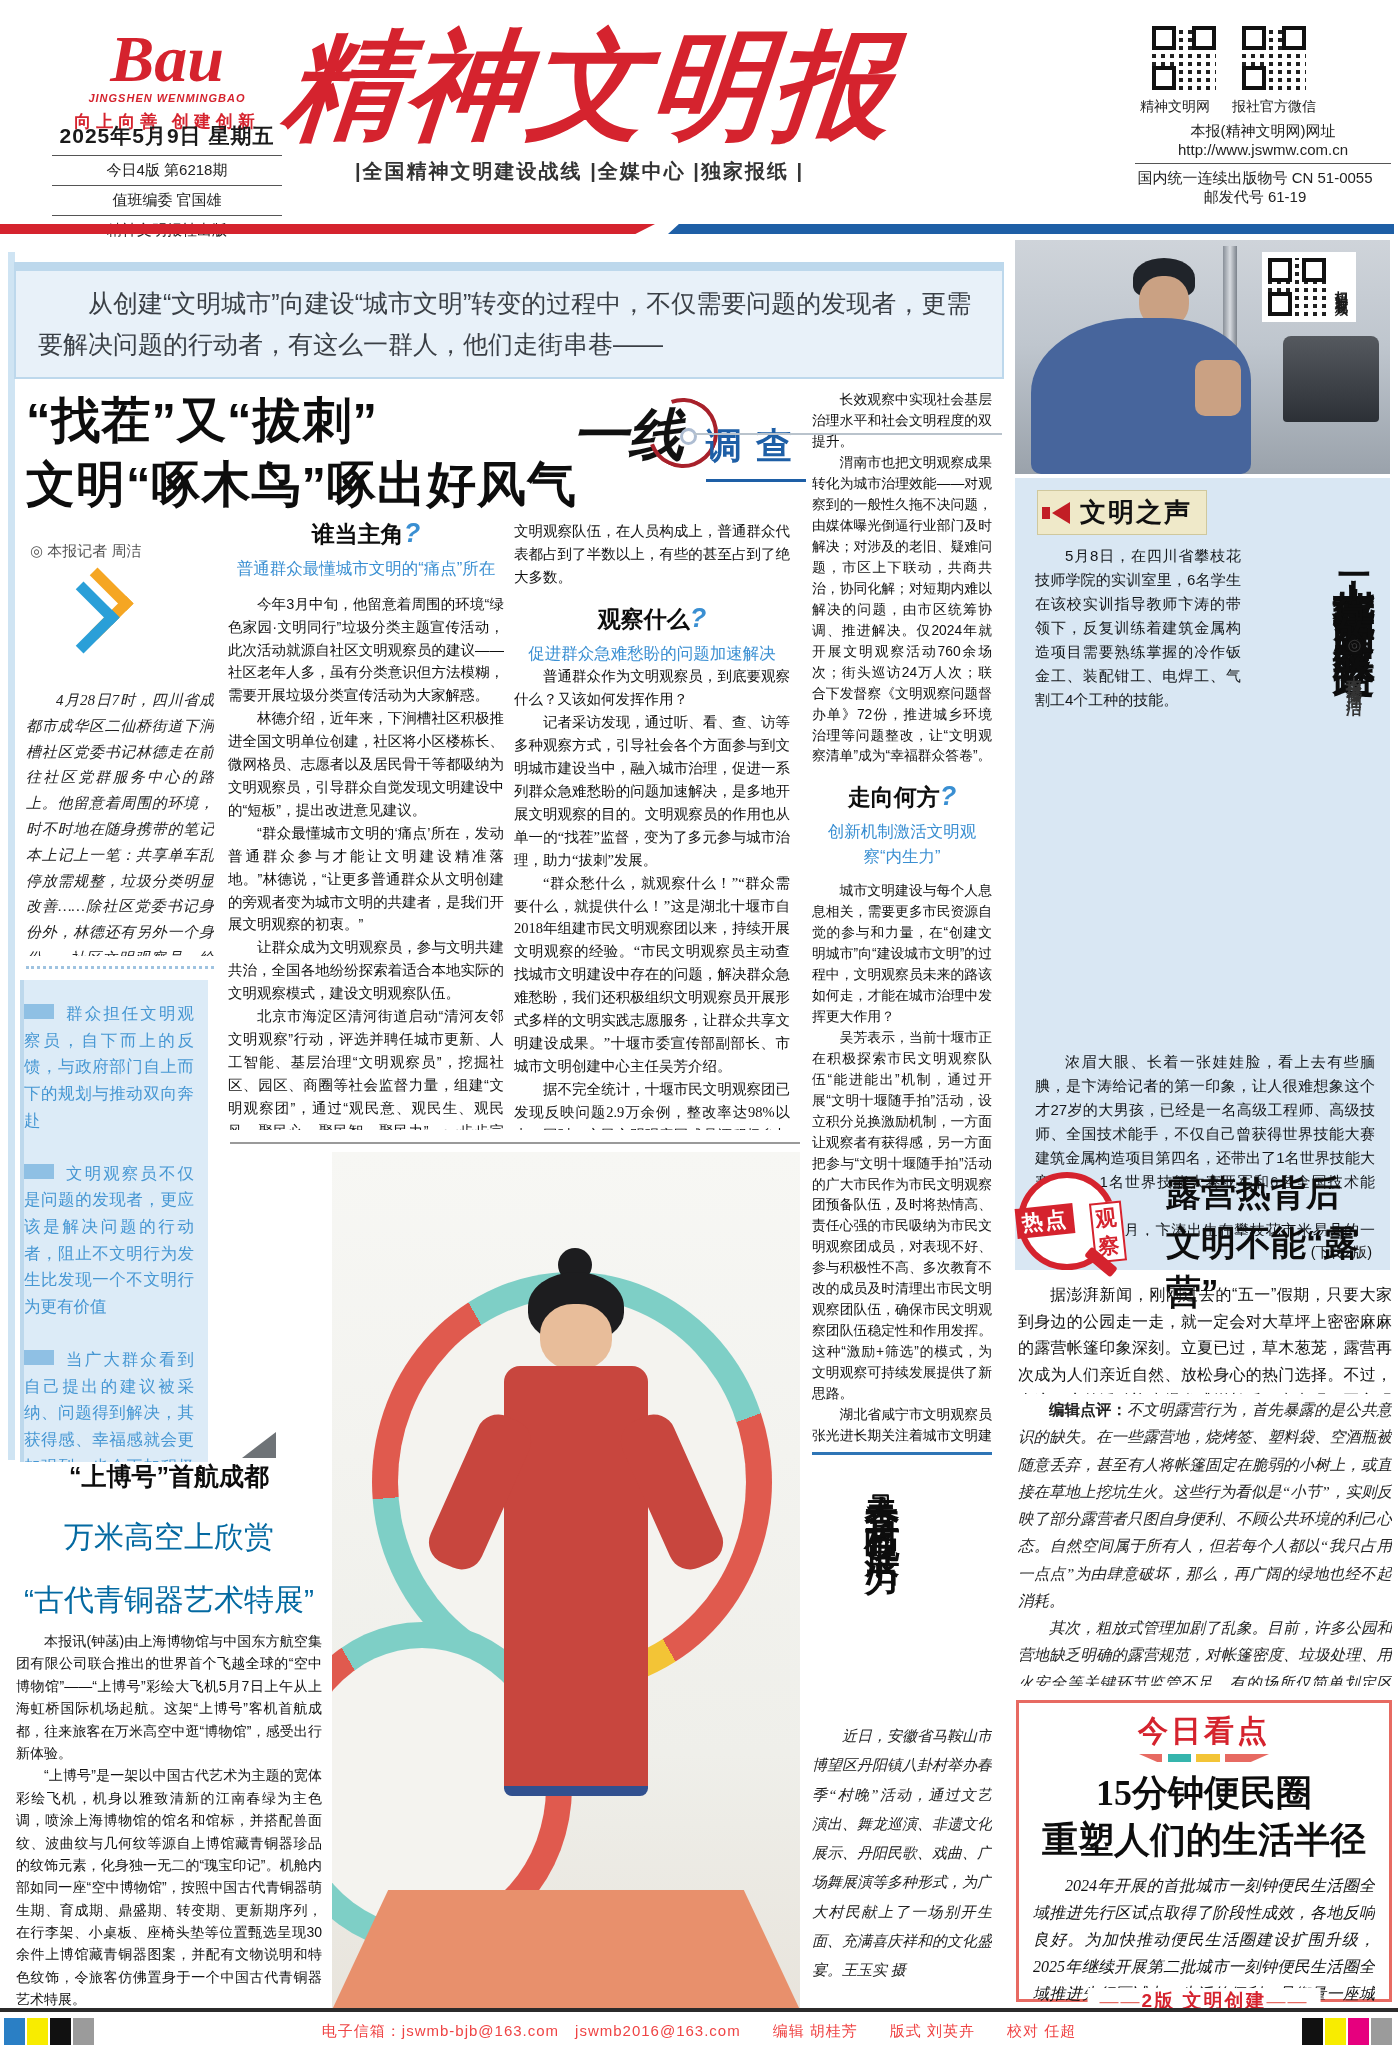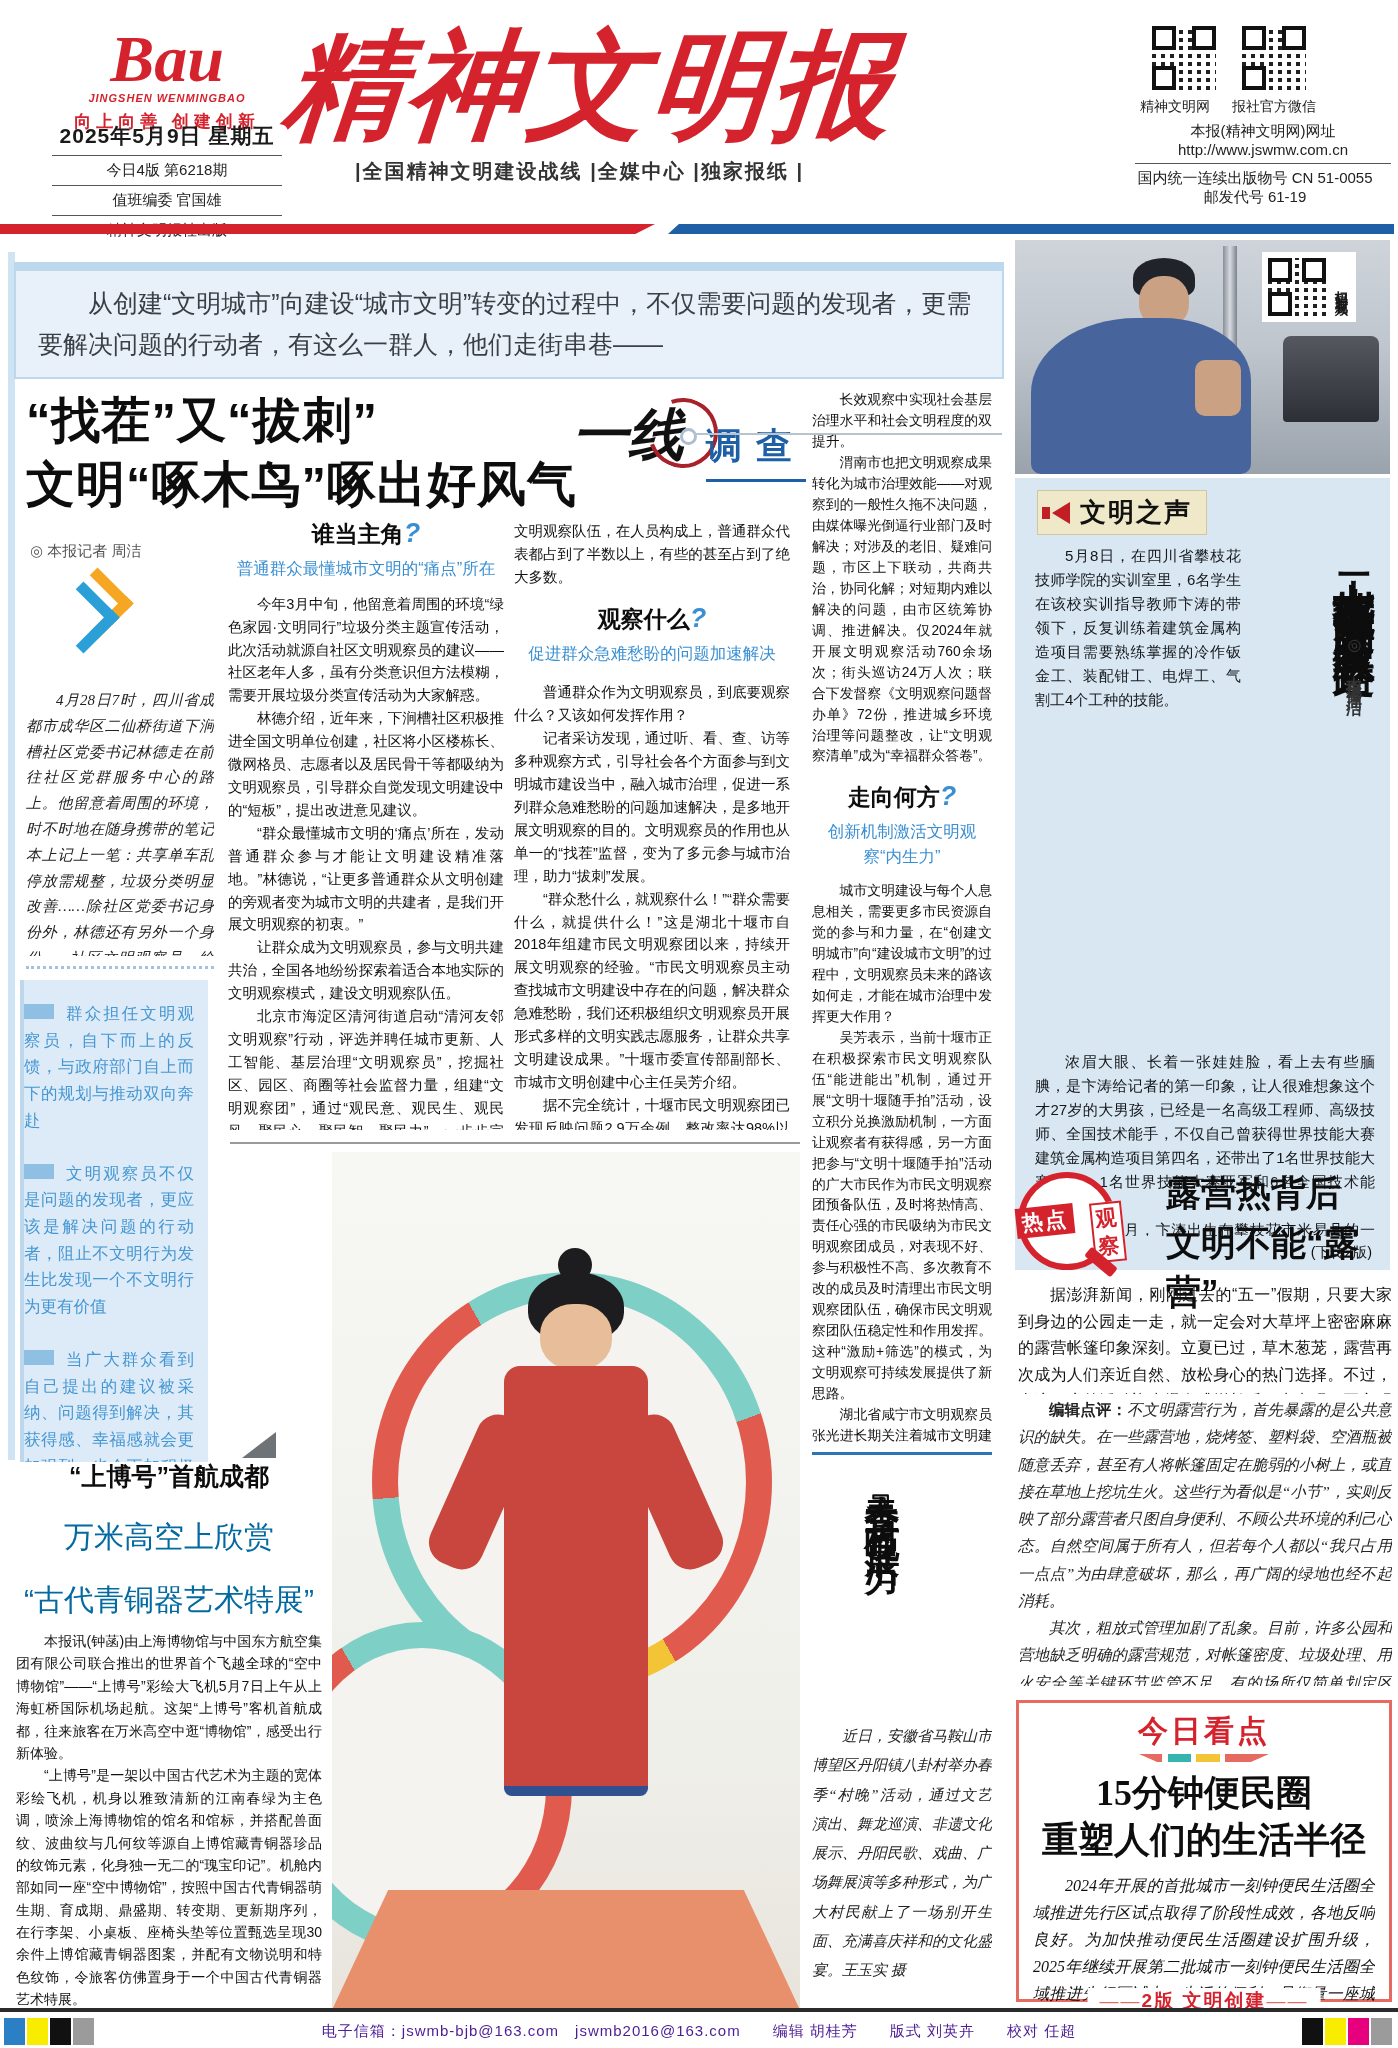--- a/index.html
+++ b/index.html
@@ -109,21 +109,21 @@
   .mat{background:#e8906c;clip-path:polygon(12% 0,88% 0,100% 100%,0 100%);}
   .kid-hair{background:#1d1d1f;border-radius:50% 50% 42% 42%;}
   .kid-bun{background:#1d1d1f;border-radius:50%;}
   .kid-face{background:#e8bd9a;border-radius:46%;}
   .kid-suit{background:#c8463e;border-radius:16px 16px 8px 8px;border-bottom:10px solid #31508f;}
   .v-title{font-size:35px;font-weight:900;letter-spacing:8px;color:#0d0d0d;}
   .caption{font-size:15px;line-height:1.95;text-align:justify;color:#222;}
   .caption p{margin:0;text-indent:2em;}
   
   .footer{border-top:4px solid #2b2b2b;}
-  .footer-text{font-size:15px;color:#4c1d95;letter-spacing:1px;}
+  .footer-text{font-size:15px;color:#ef4444;letter-spacing:1px;}
   .cbar{display:inline-block;width:21px;height:27px;margin-right:2px;}
 </style>
 </head>
 <body>
 
 <div class="abs" style="left:62px;top:26px;width:210px;text-align:center;">
   <div class="logo-script">Bau</div>
   <div class="logo-sub">JINGSHEN WENMINGBAO</div>
   <div class="logo-slogan">向上向善 创建创新</div>
 </div>
@@ -210,21 +210,21 @@
       <p>北京市海淀区清河街道启动“清河友邻文明观察”行动，评选并聘任城市更新、人工智能、基层治理“文明观察员”，挖掘社区、园区、商圈等社会监督力量，组建“文明观察团”，通过“观民意、观民生、观民风，聚民心、聚民智、聚民力”，一步步完善共建共治的社会治理平台。</p>
     </div>
 </div>
 
 <div class="abs clip" style="left:514px;top:508px;width:276px;height:622px;">
   <div class="body-col just">
       <p style="text-indent:0;margin-top:12px;">文明观察队伍，在人员构成上，普通群众代表都占到了半数以上，有些的甚至占到了绝大多数。</p>
     </div>
   <div class="sec-head" style="margin-top:14px;"><span>观察什么</span><span class="q">?</span></div>
   <div class="sec-sub">促进群众急难愁盼的问题加速解决</div>
-  <div class="body-col just" style="margin-top:16px;">
+  <div class="body-col just" style="margin-top:0;font-family:Liberation Serif, serif;">
       <p>普通群众作为文明观察员，到底要观察什么？又该如何发挥作用？</p>
       <p>记者采访发现，通过听、看、查、访等多种观察方式，引导社会各个方面参与到文明城市建设当中，融入城市治理，促进一系列群众急难愁盼的问题加速解决，是多地开展文明观察的目的。文明观察员的作用也从单一的“找茬”监督，变为了多元参与城市治理，助力“拔刺”发展。</p>
       <p>“群众愁什么，就观察什么！”“群众需要什么，就提供什么！”这是湖北十堰市自2018年组建市民文明观察团以来，持续开展文明观察的经验。“市民文明观察员主动查找城市文明建设中存在的问题，解决群众急难愁盼，我们还积极组织文明观察员开展形式多样的文明实践志愿服务，让群众共享文明建设成果。”十堰市委宣传部副部长、市城市文明创建中心主任吴芳介绍。</p>
       <p>据不完全统计，十堰市民文明观察团已发现反映问题2.9万余例，整改率达98%以上。同时，市民文明观察团成员还积极参与《文明大家谈》等栏目的录制和播报，组织健康讲座、安全宣传、守水护水宣讲等实践，公益服务活动3800余次，这些市民文明观察员践行“啄木鸟”精神，让城市在常态长效观察中焕发文明新气象。</p>
     </div>
 </div>
 
 <div class="abs clip" style="left:812px;top:390px;width:180px;height:1058px;">
   <div class="body-col tight just">
       <p>长效观察中实现社会基层治理水平和社会文明程度的双提升。</p>

